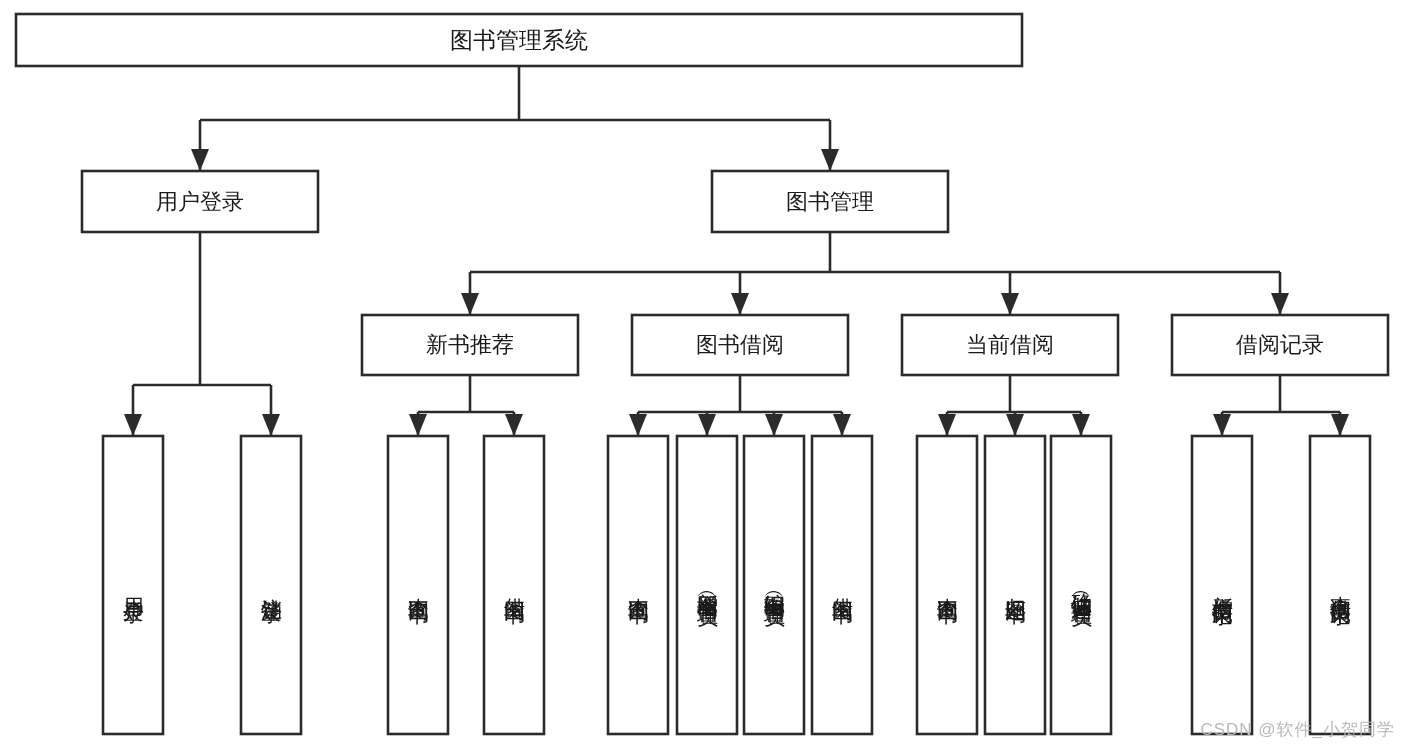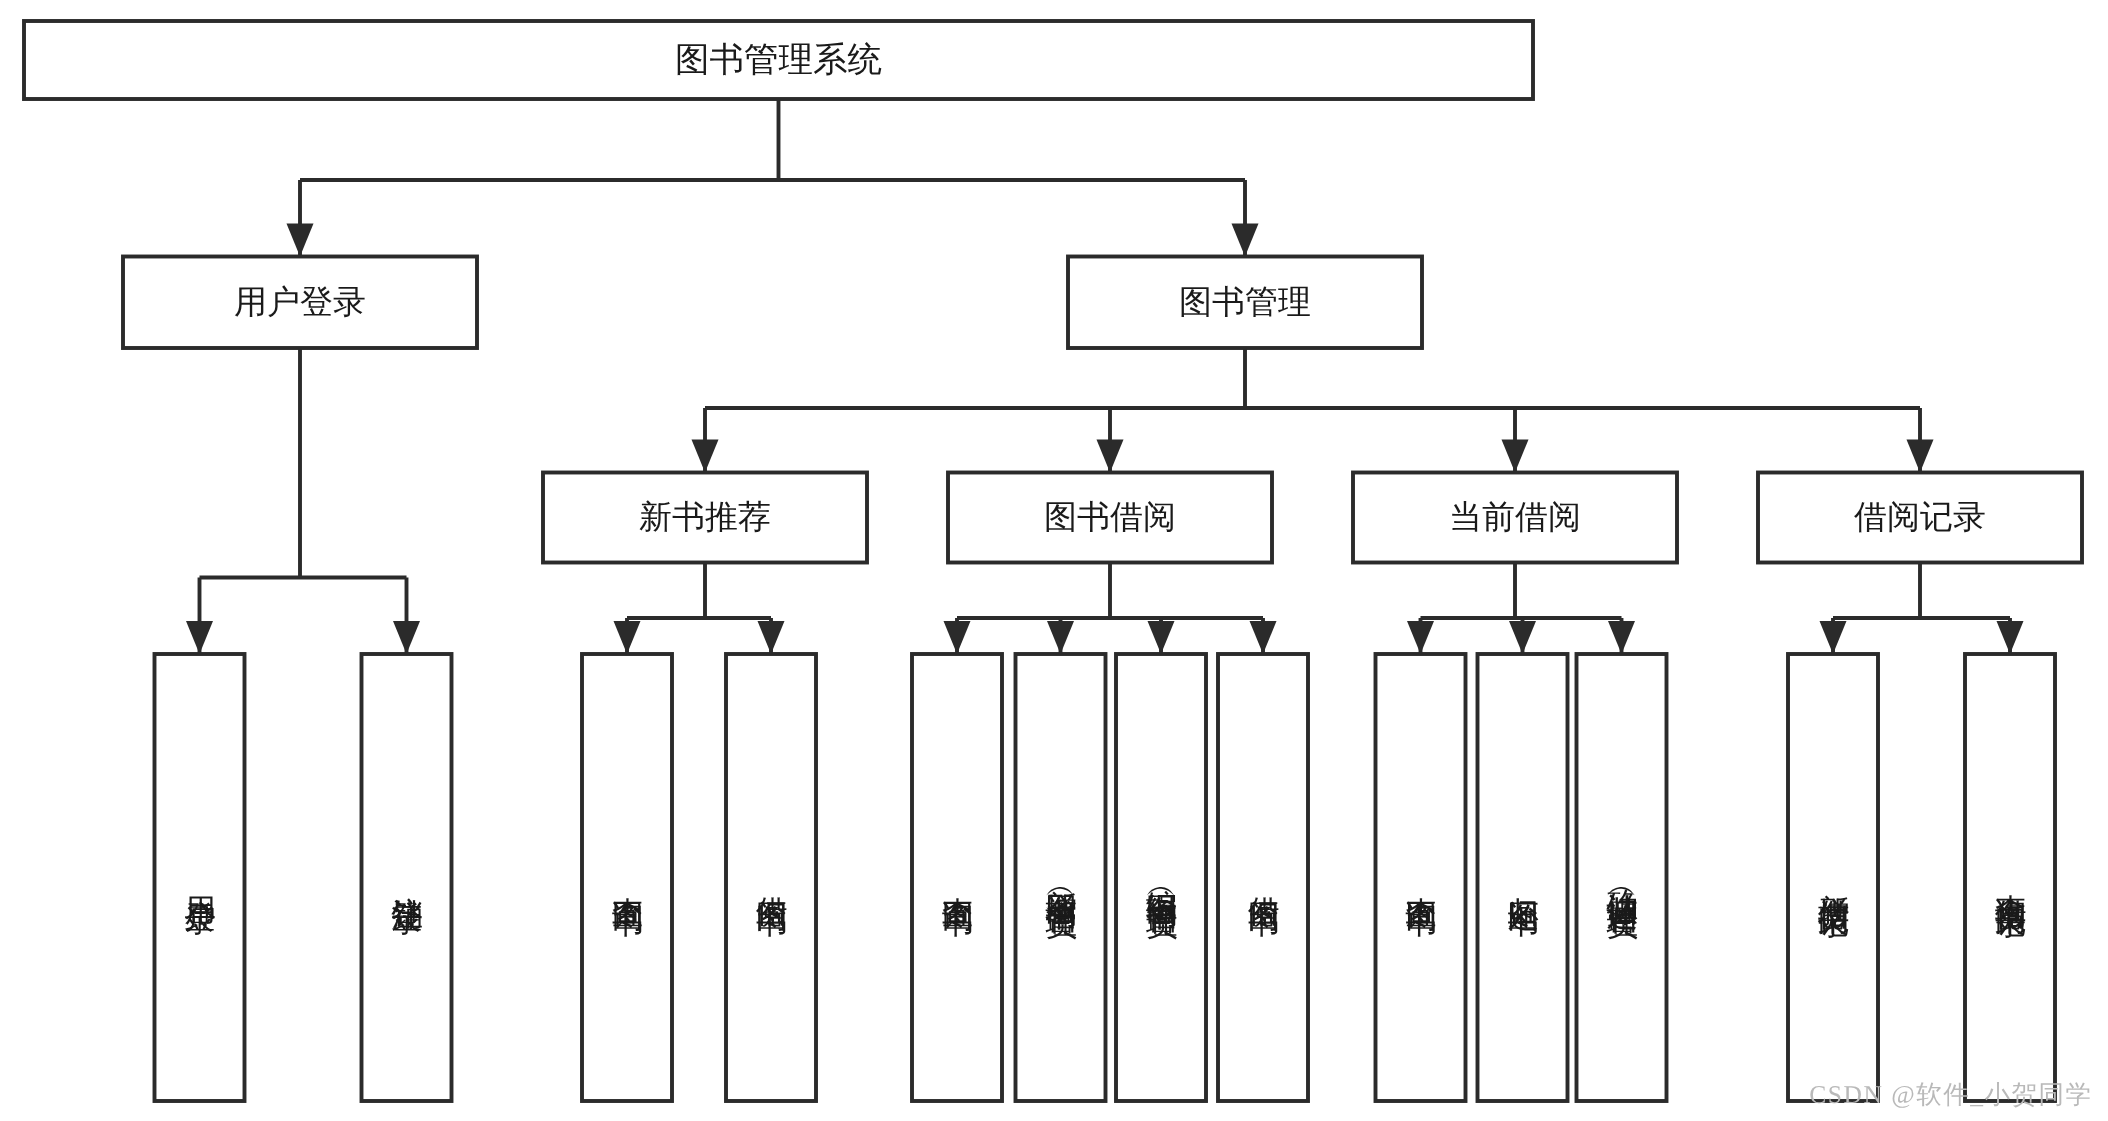--- a/index.html
+++ b/index.html
@@ -64,21 +64,21 @@
     align-items: center;
     justify-content: center;
     text-align: center;
     white-space: nowrap;
     pointer-events: none;
   }
   .watermark {
     position: absolute;
     right: 10px;
     bottom: 6px;
-    font-family: Liberation Serif, serif;
+    font-family: Liberation Sans, sans-serif;
     font-size: 17px;
     color: #b9b9b9;
     letter-spacing: 1px;
     white-space: nowrap;
   }
 </style>
 </head>
 <body>
 
 <div id="diagram-root">

